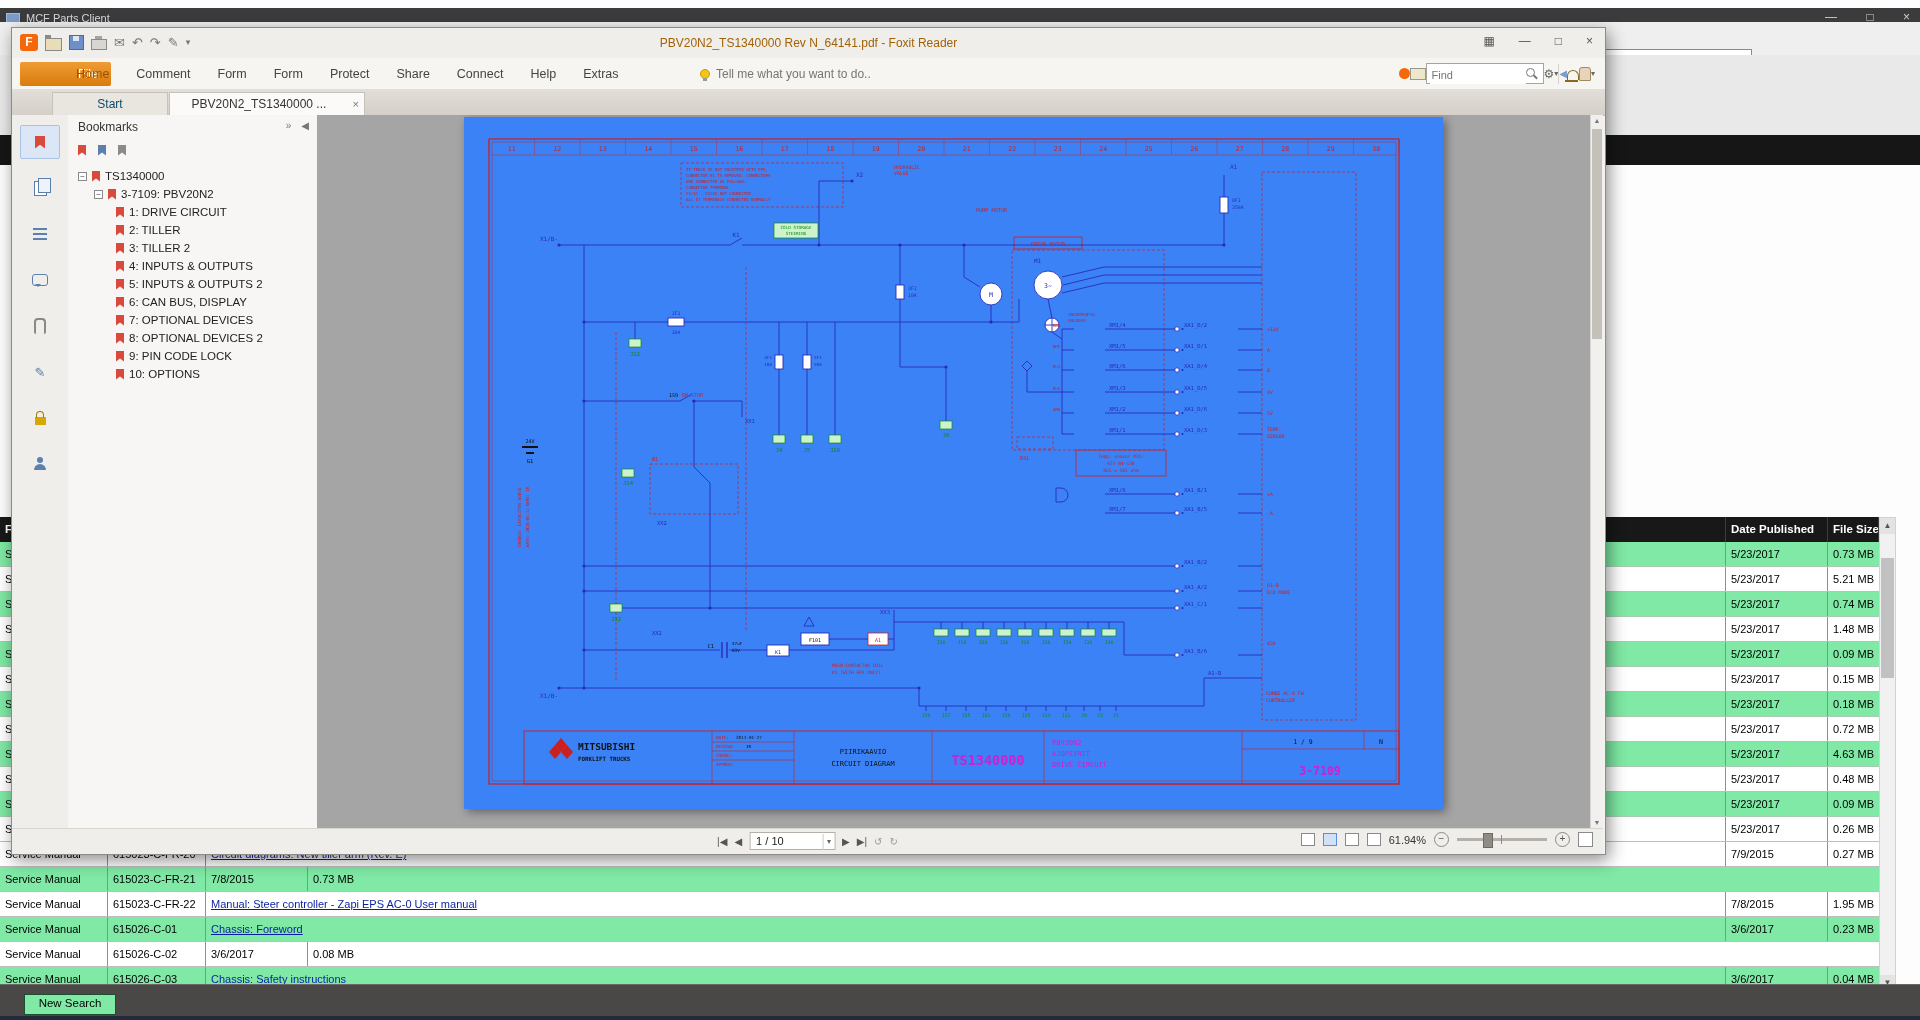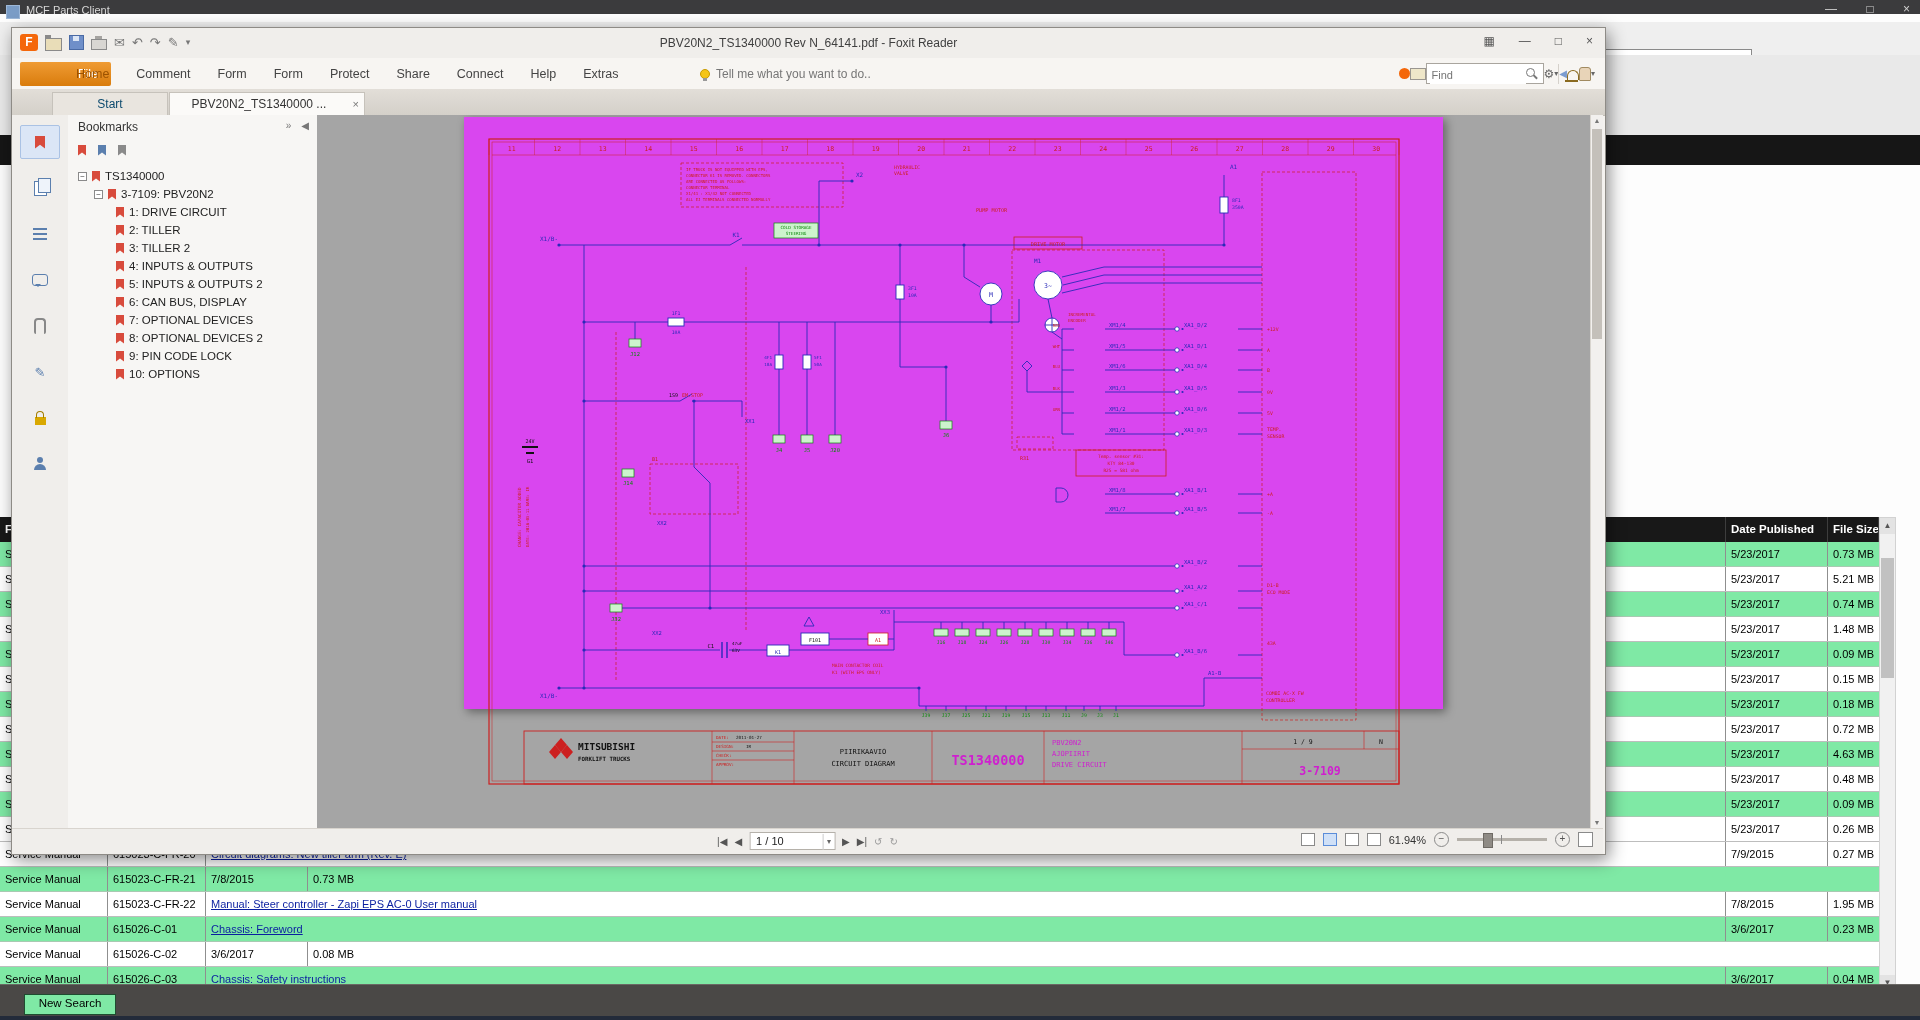--- a/index.html
+++ b/index.html
@@ -1,20 +1,20 @@
 <!DOCTYPE html>
 <html><head>
 <meta charset="utf-8">
 <style>
   html,body{margin:0;padding:0;}
   body{width:1920px;height:1020px;position:relative;overflow:hidden;background:#fdfdfd;
        font-family:"Liberation Sans",sans-serif;-webkit-font-smoothing:antialiased;}
 
   
-  .app-titlebar{position:absolute;left:0;top:0;width:1920px;height:14px;background:#3b3b3d;color:#d8d8d8;text-decoration:underline;}
+  .app-titlebar{position:absolute;left:0;top:8px;width:1920px;height:22px;background:#3b3b3d;color:#d8d8d8;text-decoration:underline;}
   .app-ico{position:absolute;left:6px;top:5px;width:12px;height:12px;background:#7a9cc6;border:1px solid #9db8d8;}
   .app-title{position:absolute;left:26px;top:4px;font-size:11px;color:#d8d8d8;}
   .win-btns{position:absolute;right:10px;top:2px;font-size:12px;color:#d0d0d0;}
   .win-btns span{margin-left:26px;cursor:default;}
   .app-topband{position:absolute;left:0;top:22px;width:1920px;height:33px;background:#efefef;border-bottom:1px solid #d5d5d5;}
   .lang-select{position:absolute;left:1594px;top:27px;width:158px;height:21px;background:#fff;border:1px solid #8a8a8a;font-size:11px;color:#222;line-height:19px;padding-left:5px;box-sizing:border-box;}
   .lang-select .dd{position:absolute;right:4px;top:0;color:#555;font-size:9px;}
   .toplink{position:absolute;top:31px;font-size:12px;color:#1a1a1a;cursor:default;}
   .app-midband{position:absolute;left:0;top:55px;width:1920px;height:80px;background:#e9e9e9;}
   .truck-label{position:absolute;left:1742px;top:108px;width:178px;height:22px;background:#7fe9a5;font-size:12px;font-weight:bold;line-height:22px;color:#000;padding-left:6px;box-sizing:border-box;white-space:nowrap;}
@@ -52,21 +52,21 @@
   .fx-qat{position:absolute;left:8px;top:6px;display:flex;gap:7px;align-items:center;}
   .fx-logo{width:18px;height:17px;background:#f4670a;border-radius:3px;color:#fff;font-size:12px;font-weight:bold;text-align:center;line-height:17px;}
   .qat-g{font-size:13px;color:#777;line-height:17px;}
   .ic{display:inline-block;position:relative;}
   .ic-folder{width:15px;height:11px;border:1px solid #8a8a8a;background:#e9ddb8;margin-top:3px;}
   .ic-folder::before{content:"";position:absolute;left:-1px;top:-4px;width:6px;height:3px;background:#8a8a8a;}
   .ic-floppy{width:13px;height:13px;background:#6f8fc9;border:1px solid #4a6aa4;}
   .ic-floppy::before{content:"";position:absolute;left:3px;top:0;width:6px;height:5px;background:#dce6f5;}
   .ic-printer{width:14px;height:9px;border:1px solid #8a8a8a;background:#d8d6d2;margin-top:4px;}
   .ic-printer::before{content:"";position:absolute;left:3px;top:-4px;width:7px;height:3px;background:#a5a3a0;}
-  .fx-title{position:absolute;left:0;top:8px;width:100%;text-align:center;font-size:12px;color:#404040;pointer-events:none;}
+  .fx-title{position:absolute;left:0;top:8px;width:100%;text-align:center;font-size:12px;color:#a16207;pointer-events:none;}
   .fx-winbtns{position:absolute;right:12px;top:6px;display:flex;gap:24px;font-size:12px;color:#555;}
 
   .fx-menubar{position:absolute;left:0;top:30px;width:100%;height:31px;background:#f7f5f2;border-bottom:1px solid #dedad4;}
   .file-btn{position:absolute;left:8px;top:4px;width:46px;height:24px;background:linear-gradient(#ef9b34,#d97c0c);color:#fff;font-size:12.5px;text-align:center;line-height:24px;border-radius:2px;cursor:pointer;padding-left:45px;}
   .menu-items{position:absolute;left:64px;top:0;height:31px;display:flex;align-items:center;gap:27px;font-size:12.5px;color:#444;}
   .menu-items span{cursor:pointer;}
   .menu-items .active{color:#9c5200;}
   .tellme{position:absolute;left:688px;top:0;height:31px;display:flex;align-items:center;gap:6px;font-size:12px;color:#767676;}
   .ic-bulb{width:8px;height:8px;border-radius:50%;background:#f5c518;border:1px solid #c89a00;}
   .ic-bulb::after{content:"";position:absolute;left:2px;top:8px;width:4px;height:3px;background:#999;}
@@ -113,21 +113,21 @@
   .bm-header .hic{float:right;color:#777;font-size:10px;margin-left:10px;cursor:pointer;}
   .bm-toolbar{height:22px;padding-left:10px;display:flex;gap:12px;align-items:center;}
   .bm-flag{display:inline-block;width:8px;height:11px;background:#d84b3c;clip-path:polygon(0 0,100% 0,100% 100%,50% 72%,0 100%);flex:none;}
   .bm-flag.blue{background:#5b7fae;}
   .bm-tree{padding-top:6px;font-size:11.5px;color:#222;}
   .bm-row{height:18px;display:flex;align-items:center;gap:5px;white-space:nowrap;cursor:pointer;}
   .bm-row .exp{width:9px;height:9px;border:1px solid #8a8a8a;background:#fff;font-size:8px;line-height:7px;text-align:center;color:#444;flex:none;box-sizing:border-box;}
   .ind0{padding-left:10px;} .ind1{padding-left:26px;} .ind2{padding-left:48px;}
 
   .fx-pdfarea{position:absolute;left:305px;top:0;width:1273px;height:713px;background:#a5a5a5;overflow:hidden;}
-  .pdf-page{position:absolute;left:147px;top:2px;width:979px;height:592px;background:#d946ef;box-shadow:3px 3px 9px rgba(0,0,0,.4);}
+  .pdf-page{position:absolute;left:147px;top:2px;width:979px;height:692px;background:#3b82f6;box-shadow:3px 3px 9px rgba(0,0,0,.4);}
   .fx-vscroll{position:absolute;left:1578px;top:0;width:13px;height:713px;background:#f2f0ee;border-left:1px solid #d8d4ce;box-sizing:border-box;}
   .fx-vscroll .arr{position:absolute;left:0;width:12px;text-align:center;font-size:7px;color:#777;}
   .fx-vscroll .arr.up{top:2px;} .fx-vscroll .arr.down{bottom:2px;}
   .fx-vscroll .thumb{position:absolute;left:1px;top:14px;width:10px;height:210px;background:#c4c0ba;}
 
   .fx-statusbar{position:absolute;left:0;top:800px;width:1591px;height:26px;background:#f0eeeb;border-top:1px solid #d8d4ce;box-sizing:border-box;}
   .nav-center{position:absolute;left:50%;transform:translateX(-50%);top:3px;display:flex;align-items:center;gap:7px;color:#555;font-size:10px;}
   .pagebox{width:86px;height:18px;background:#fff;border:1px solid #b5b1aa;font-size:11px;color:#222;line-height:16px;padding-left:6px;position:relative;box-sizing:border-box;}
   .pagebox .dd{position:absolute;right:3px;top:1px;font-size:8px;color:#666;border-left:1px solid #ccc;padding-left:3px;}
   .status-right{position:absolute;right:10px;top:3px;display:flex;align-items:center;gap:8px;}

